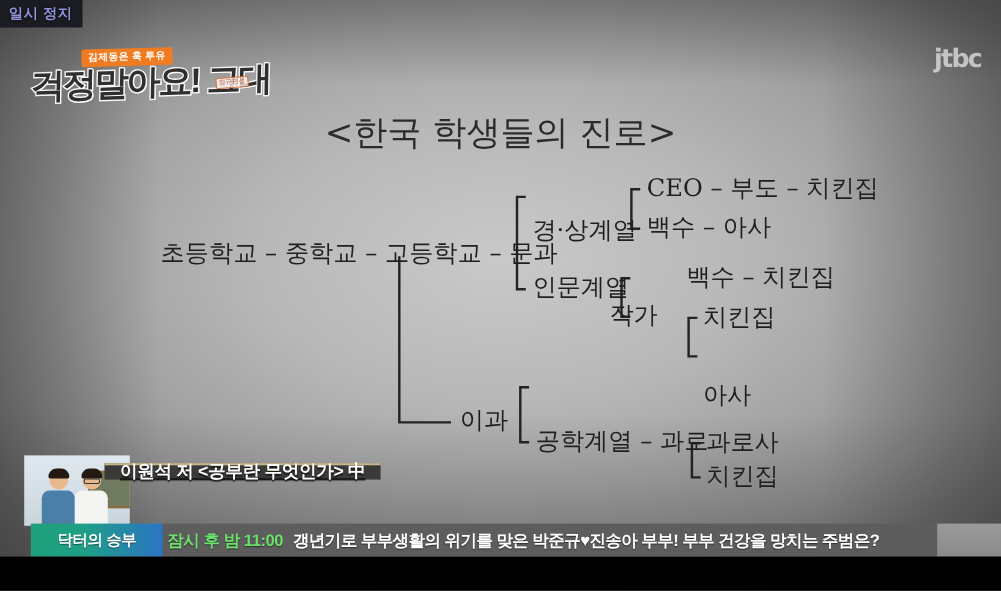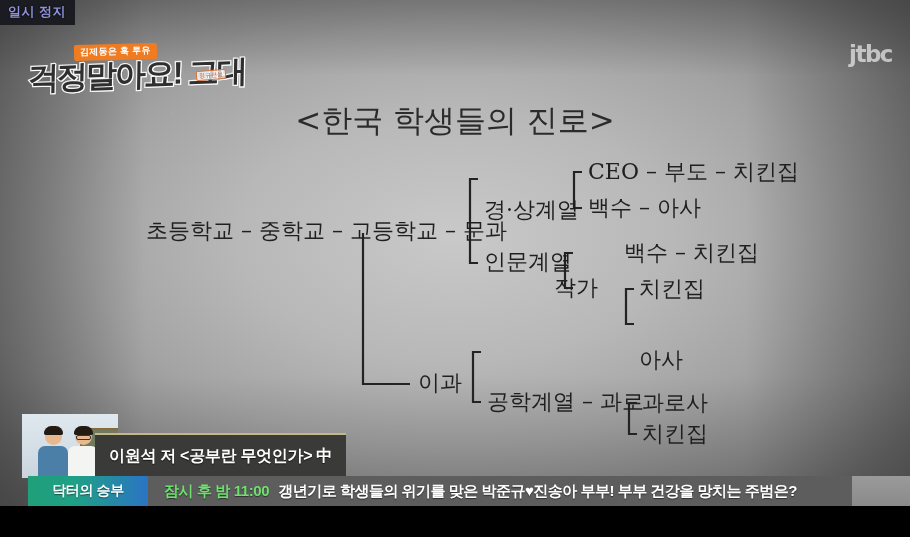--- a/index.html
+++ b/index.html
@@ -116,26 +116,27 @@
   }
   svg#connectors {
     position: absolute; left: 0; top: 0;
     width: 910px; height: 537px;
     pointer-events: none;
   }
   svg#connectors path { fill: none; stroke: #232323; stroke-width: 2.2; }
 
   
   #caption-banner {
-    position: absolute; left: 95px; top: 433px;
-    height: 44px;
+    position: absolute; left: 95px; top: 421px;
+    height: 15px;
     background: #3a3a38;
     border-top: 2px solid #c4b78a;
     display: flex; align-items: center;
     padding: 0 14px 0 14px;
+    text-decoration: underline;
   }
   #caption-text {
     color: #fff; font-size: 16px; font-weight: bold;
     letter-spacing: -.3px; white-space: nowrap;
     text-shadow: 0 1px 1px rgba(0,0,0,.6);
   }
 
   
   #doctors-thumb {
     position: absolute; left: 22px; top: 414px;
@@ -187,21 +188,21 @@
     font-size: 14px; font-weight: bold;
     display: flex; align-items: center; justify-content: center;
     letter-spacing: -.4px;
     text-shadow: 0 1px 1px rgba(0,0,0,.45);
     margin-left: 28px;
   }
   #ticker-body {
     flex: 1;
     background: #5d5d5d;
     display: flex; align-items: center;
-    padding-left: 16px;
+    padding-left: 4px;
     gap: 9px;
     overflow: hidden;
   }
   #ticker-time {
     color: #6ee06e; font-size: 15px; font-weight: bold;
     white-space: nowrap; letter-spacing: -.4px;
     text-shadow: 0 1px 1px rgba(0,0,0,.5);
   }
   #ticker-desc {
     color: #fff; font-size: 15px; font-weight: bold;
@@ -296,19 +297,19 @@
   </div>
 
   <div id="caption-banner">
     <span id="caption-text">이원석 저 &lt;공부란 무엇인가&gt; 中</span>
   </div>
 
   <div id="ticker">
     <div id="ticker-program">닥터의 승부</div>
     <div id="ticker-body">
       <span id="ticker-time">잠시 후 밤 11:00</span>
-      <span id="ticker-desc">갱년기로 학생들의 위기를 맞은 박준규♥진송아 부부! 부부 건강을 망치는 주범은?</span>
+      <span id="ticker-desc">갱년기로 부부생활의 위기를 맞은 박준규♥진송아 부부! 부부 건강을 망치는 주범은?</span>
     </div>
     <div id="ticker-tail"></div>
   </div>
 
   <div id="bottom-black"></div>
 </div>
 
 </body></html>

